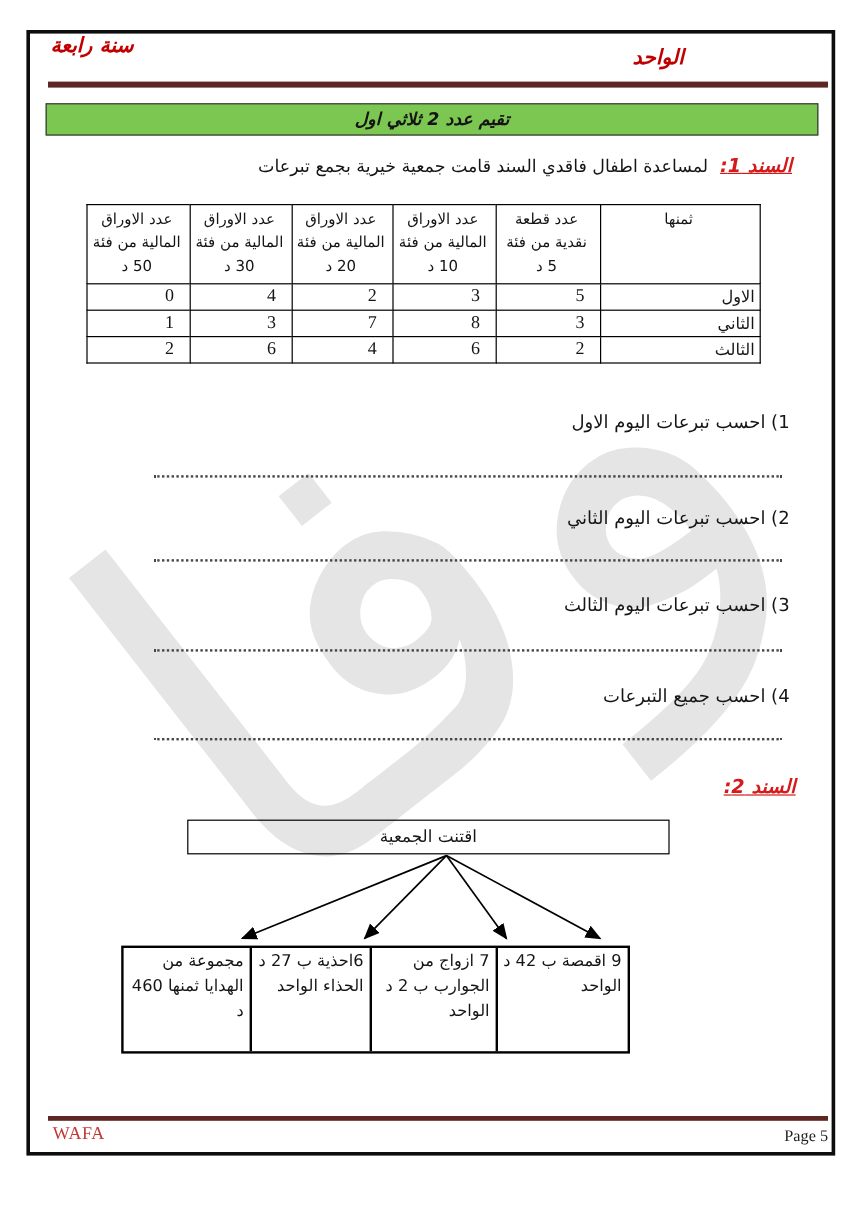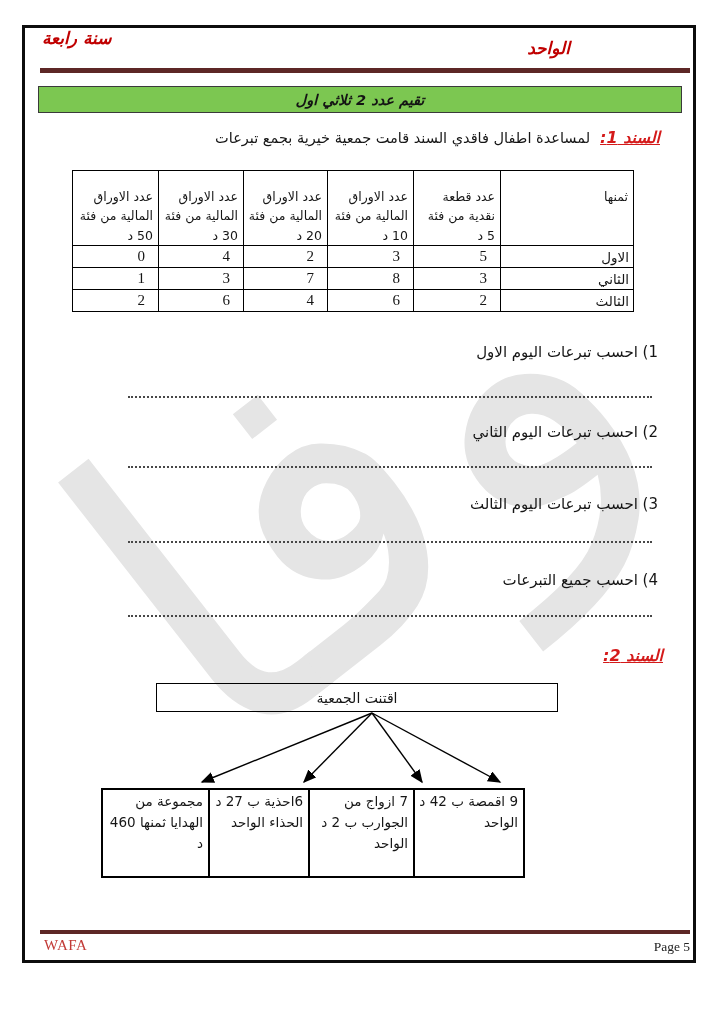--- a/index.html
+++ b/index.html
@@ -31,21 +31,21 @@
   .banner{position:absolute;left:38px;top:86px;width:644px;height:27px;background:var(--banner_green);
     border:1px solid var(--banner_border);display:flex;align-items:center;justify-content:center}
   .banner span{font-size:14.5px;font-weight:bold;font-style:italic;color:#141414}
 
   .doc-label{color:var(--section_label_red);font-weight:bold;font-style:italic;text-decoration:underline;font-size:16px}
   .intro-line{position:absolute;right:60px;top:128px;width:610px;text-align:right;direction:rtl;font-size:14.5px}
   .intro-line .doc-label{margin-left:10px}
 
   table.money-table{position:absolute;left:72px;top:170px;width:561px;border-collapse:collapse;direction:rtl;table-layout:fixed;z-index:1}
   table.money-table th,table.money-table td{border:1.5px solid #000;background:transparent}
-  table.money-table th{height:66px;vertical-align:top;text-align:right;padding:16px 5px 0 2px;font-size:12.5px;font-weight:normal;line-height:1.55}
+  table.money-table th{height:66px;vertical-align:top;text-align:center;padding:2px 5px 0 2px;font-size:12.5px;font-weight:normal;line-height:1.55}
   table.money-table td{height:22px;font-size:15px;text-align:right;padding:0 13px 0 2px;font-family:"Liberation Serif","DejaVu Sans",serif}
   table.money-table td.day{padding:0 4px 0 18px;font-family:"DejaVu Sans",sans-serif;font-size:13.5px}
 
   .question{position:absolute;right:62px;direction:rtl;font-size:15px;color:var(--ink);z-index:1}
   .q1{top:343px}.q2{top:423px}.q3{top:495px}.q4{top:571px}
   .dotted{position:absolute;left:128px;width:524px;height:18px;border-bottom:2px dotted #474747;z-index:1}
   .d1{top:380px}.d2{top:450px}.d3{top:525px}.d4{top:599px}
 
   .s2-label{position:absolute;right:57px;top:646px;direction:rtl;z-index:1}
 

